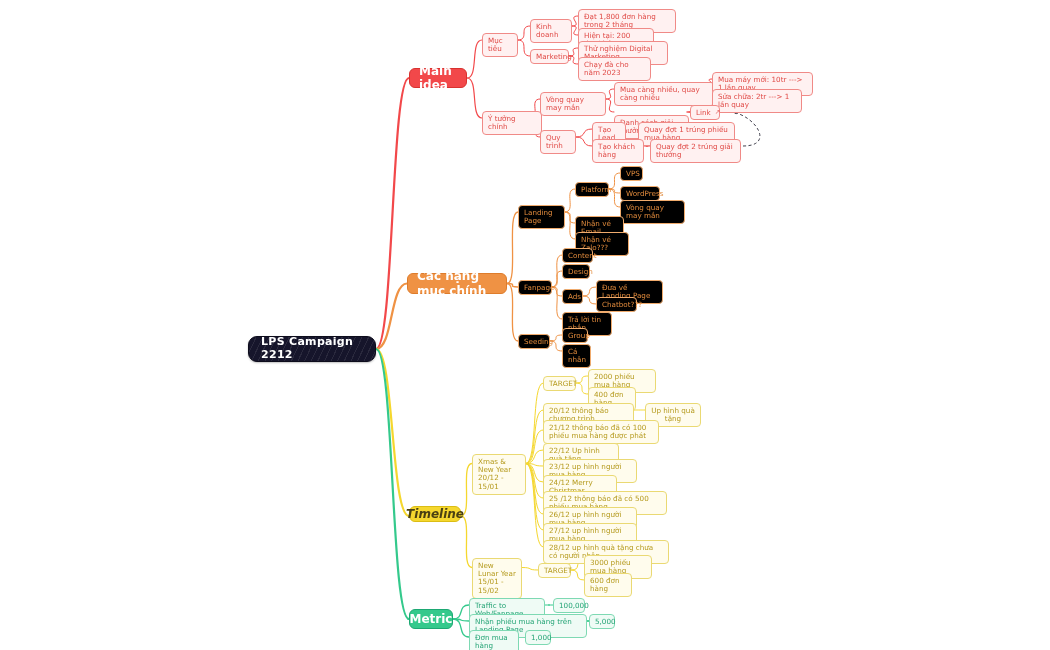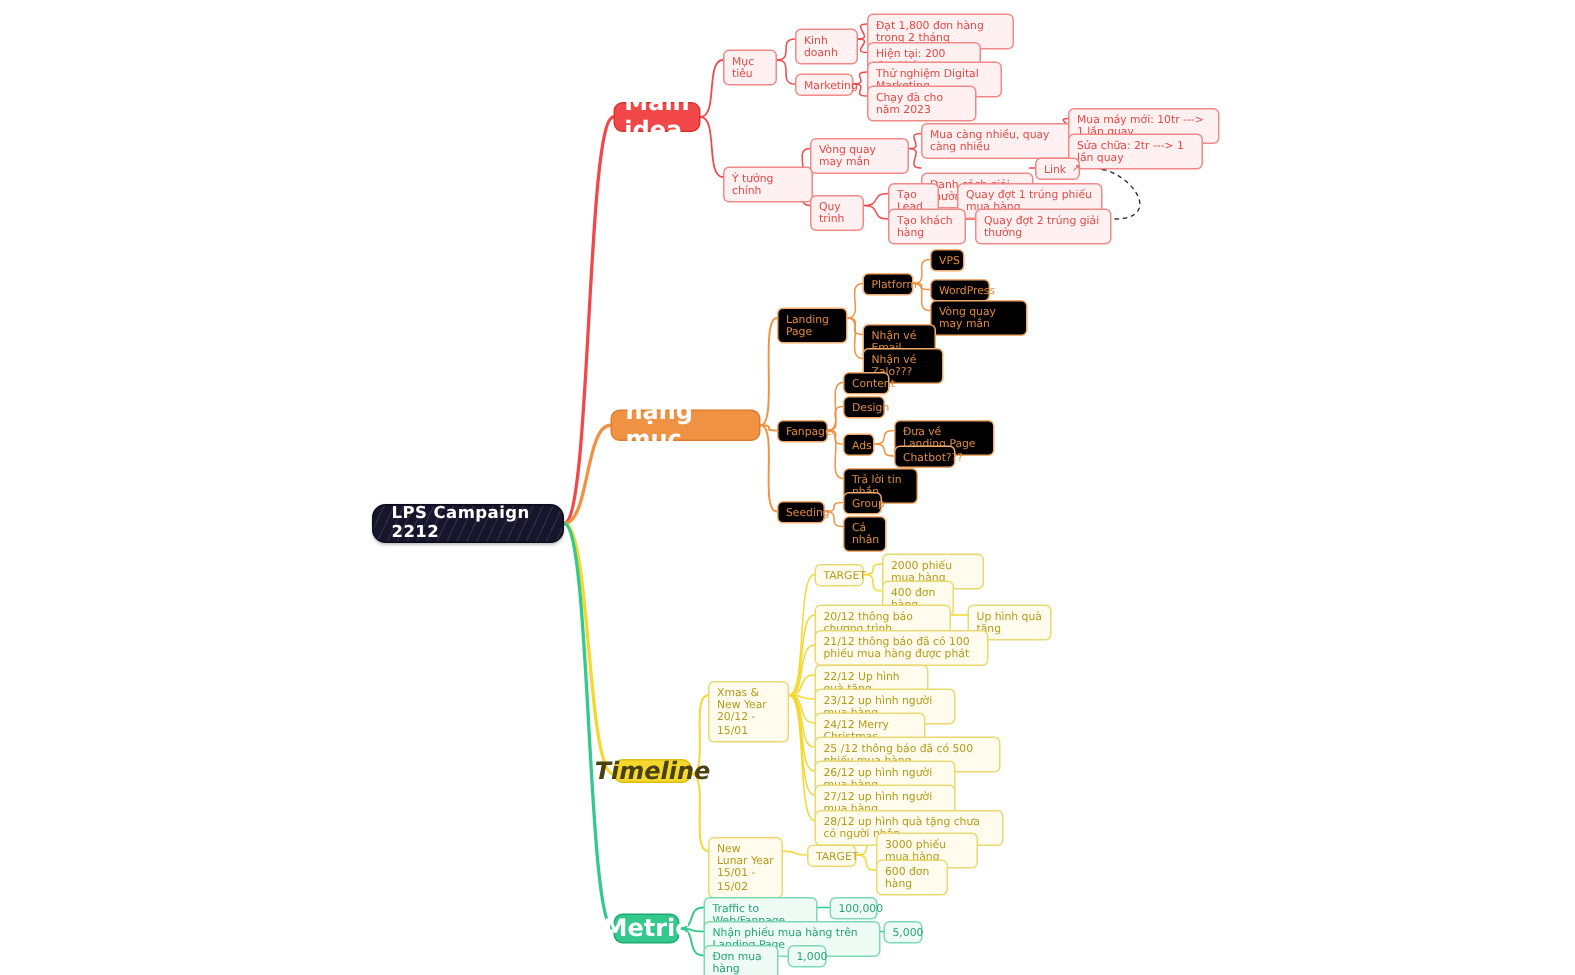--- a/index.html
+++ b/index.html
@@ -43,21 +43,21 @@
     justify-content: center;
     padding: 0 12px;
     box-shadow: 0 1px 2px rgba(0,0,0,.25);
     background-image:
       repeating-linear-gradient(115deg,
         rgba(255,255,255,.085) 0px, rgba(255,255,255,.085) 1px,
         rgba(255,255,255,0) 1px, rgba(255,255,255,0) 6px);
   }
   
   .l1 {
-    font-size: 16px;
+    font-size: 12px;
     font-weight: bold;
     color: #ffffff;
     justify-content: center;
     border-radius: 6px;
     padding: 0 9px;
     background-image:
       repeating-linear-gradient(115deg,
         rgba(255,255,255,.16) 0px, rgba(255,255,255,.16) 1px,
         rgba(255,255,255,0) 1px, rgba(255,255,255,0) 6px);
   }
@@ -193,21 +193,21 @@
       <div class="node sub orange" style="left: 562px; top: 312px; width: 50px; min-height: 12px;"><span class="node-label">Trả lời tin nhắn</span></div>
       <div class="node sub orange" style="left: 518px; top: 334px; width: 32px; min-height: 12px;"><span class="node-label">Seeding</span></div>
       <div class="node sub orange" style="left: 562px; top: 328px; width: 26px; min-height: 12px;"><span class="node-label">Group</span></div>
       <div class="node sub orange" style="left: 562px; top: 344px; width: 29px; min-height: 12px;"><span class="node-label">Cá nhân</span></div>
       <div class="node sub yellow" style="left: 472px; top: 454px; width: 54px; min-height: 19px;"><span class="node-label">Xmas &amp; New Year
 20/12 - 15/01</span></div>
       <div class="node sub yellow" style="left: 543px; top: 376px; width: 33px; min-height: 12px;"><span class="node-label">TARGET</span></div>
       <div class="node sub yellow" style="left: 588px; top: 369px; width: 68px; min-height: 12px;"><span class="node-label">2000 phiếu mua hàng</span></div>
       <div class="node sub yellow" style="left: 588px; top: 387px; width: 48px; min-height: 12px;"><span class="node-label">400 đơn hàng</span></div>
       <div class="node sub yellow" style="left: 543px; top: 403px; width: 91px; min-height: 12px;"><span class="node-label">20/12 thông báo chương trình</span></div>
-      <div class="node sub yellow" style="left: 645px; top: 403px; width: 56px; min-height: 12px;"><span class="node-label">Up hình quà tặng</span></div>
+      <div class="node sub yellow" style="left: 645px; top: 403px; width: 56px; min-height: 12px; text-align: center;"><span class="node-label">Up hình quà tặng</span></div>
       <div class="node sub yellow" style="left: 543px; top: 420px; width: 116px; min-height: 20px;"><span class="node-label">21/12 thông báo đã có 100 phiếu mua hàng được phát</span></div>
       <div class="node sub yellow" style="left: 543px; top: 443px; width: 76px; min-height: 12px;"><span class="node-label">22/12 Up hình quà tặng</span></div>
       <div class="node sub yellow" style="left: 543px; top: 459px; width: 94px; min-height: 12px;"><span class="node-label">23/12 up hình người mua hàng</span></div>
       <div class="node sub yellow" style="left: 543px; top: 475px; width: 74px; min-height: 12px;"><span class="node-label">24/12 Merry Christmas</span></div>
       <div class="node sub yellow" style="left: 543px; top: 491px; width: 124px; min-height: 12px;"><span class="node-label">25 /12 thông báo đã có 500 phiếu mua hàng</span></div>
       <div class="node sub yellow" style="left: 543px; top: 507px; width: 94px; min-height: 12px;"><span class="node-label">26/12 up hình người mua hàng</span></div>
       <div class="node sub yellow" style="left: 543px; top: 523px; width: 94px; min-height: 12px;"><span class="node-label">27/12 up hình người mua hàng</span></div>
       <div class="node sub yellow" style="left: 543px; top: 540px; width: 126px; min-height: 12px;"><span class="node-label">28/12 up hình quà tặng chưa có người nhận</span></div>
       <div class="node sub yellow" style="left: 472px; top: 558px; width: 50px; min-height: 19px;"><span class="node-label">New Lunar Year
 15/01 - 15/02</span></div>

